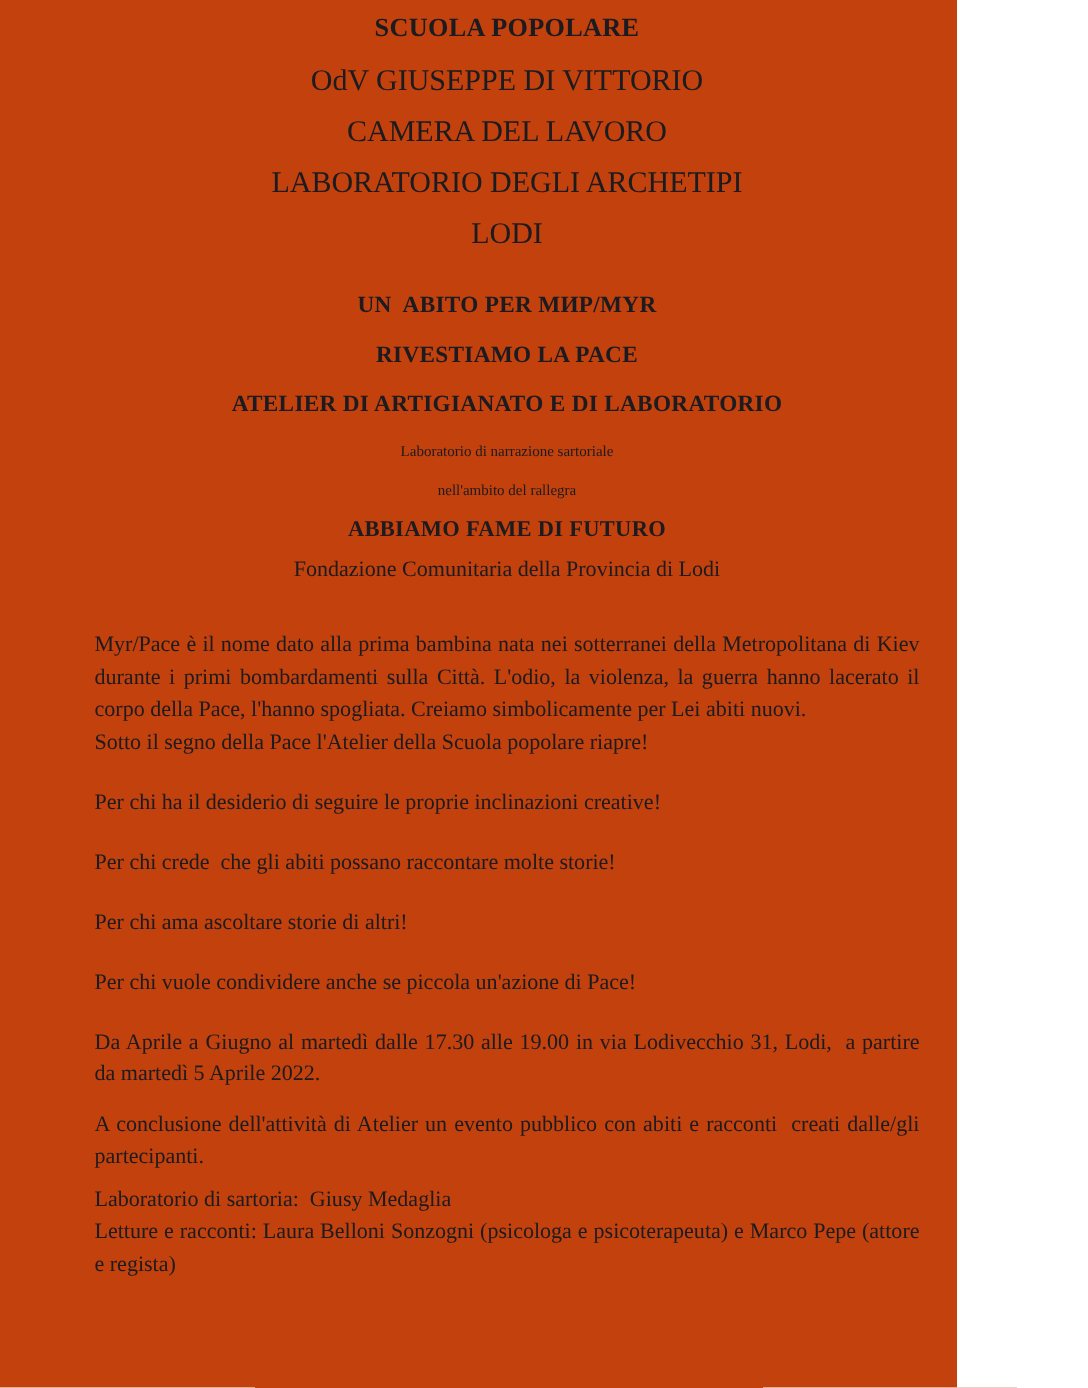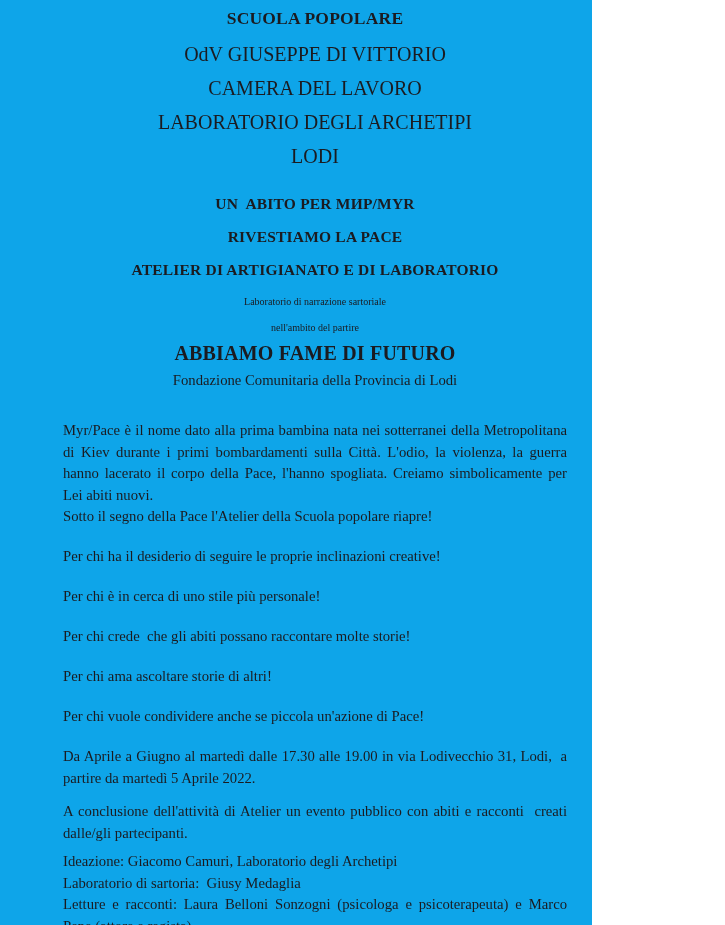--- a/index.html
+++ b/index.html
@@ -1,20 +1,20 @@
 <!DOCTYPE html>
 <html lang="it"><head>
 <meta charset="utf-8">
 <style>
   html, body { margin: 0; padding: 0; background: #ffffff; }
   .page {
     position: relative;
-    width: 592px;
+    width: 638px;
     height: 925px;
-    background: #0ea5e9;
+    background: #c2410c;
     box-sizing: border-box;
     padding: 8px 25px 0 63px;
     font-family: "Liberation Serif", "DejaVu Serif", serif;
     color: #1b1b20;
     overflow: hidden;
   }
   .center { text-align: center; }
   .doc-title {
     font-size: 17.5px;
     font-weight: bold;
@@ -36,21 +36,21 @@
     white-space: pre-wrap;
     letter-spacing: 0.2px;
   }
   .sub-line {
     font-size: 10px;
     line-height: 18px;
     margin: 10px 0 0 0;
   }
   .sub-line2 { margin-top: 8px; }
   .project-title {
-    font-size: 20px;
+    font-size: 15px;
     font-weight: bold;
     line-height: 19px;
     margin: 7px 0 0 0;
     letter-spacing: 0.2px;
   }
   .foundation {
     font-size: 14.7px;
     line-height: 18px;
     margin: 8px 0 0 0;
   }
@@ -86,36 +86,34 @@
   </div>
 
   <div class="center headings">
     <p class="heading">UN  ABITO PER МИР/MYR</p>
     <p class="heading">RIVESTIAMO LA PACE</p>
     <p class="heading">ATELIER DI ARTIGIANATO E DI LABORATORIO</p>
   </div>
 
   <div class="center">
     <p class="sub-line">Laboratorio di narrazione sartoriale</p>
-    <p class="sub-line sub-line2">nell'ambito del partire</p>
+    <p class="sub-line sub-line2">nell'ambito del rallegra</p>
     <p class="project-title">ABBIAMO FAME DI FUTURO</p>
     <p class="foundation">Fondazione Comunitaria della Provincia di Lodi</p>
   </div>
 
   <div class="body-text">
     <p class="intro">Myr/Pace è il nome dato alla prima bambina nata nei sotterranei della Metropolitana di Kiev durante i primi bombardamenti sulla Città. L'odio, la violenza, la guerra hanno lacerato il corpo della Pace, l'hanno spogliata. Creiamo simbolicamente per Lei abiti nuovi.</p>
 
     <p class="exclaim">Sotto il segno della Pace l'Atelier della Scuola popolare riapre!</p>
     <p class="exclaim">Per chi ha il desiderio di seguire le proprie inclinazioni creative!</p>
-    <p class="exclaim">Per chi è in cerca di uno stile più personale!</p>
     <p class="exclaim">Per chi crede  che gli abiti possano raccontare molte storie!</p>
     <p class="exclaim">Per chi ama ascoltare storie di altri!</p>
     <p class="exclaim">Per chi vuole condividere anche se piccola un'azione di Pace!</p>
 
     <p class="schedule">Da Aprile a Giugno al martedì dalle 17.30 alle 19.00 in via Lodivecchio 31, Lodi,  a partire da martedì 5 Aprile 2022.</p>
     <p class="conclusion">A conclusione dell'attività di Atelier un evento pubblico con abiti e racconti  creati dalle/gli partecipanti.</p>
 
-    <p class="credit">Ideazione: Giacomo Camuri, Laboratorio degli Archetipi</p>
     <p class="credit">Laboratorio di sartoria:  Giusy Medaglia</p>
     <p class="credit">Letture e racconti: Laura Belloni Sonzogni (psicologa e psicoterapeuta) e Marco Pepe (attore e regista)</p>
   </div>
 
 </div>
 
 </body></html>

